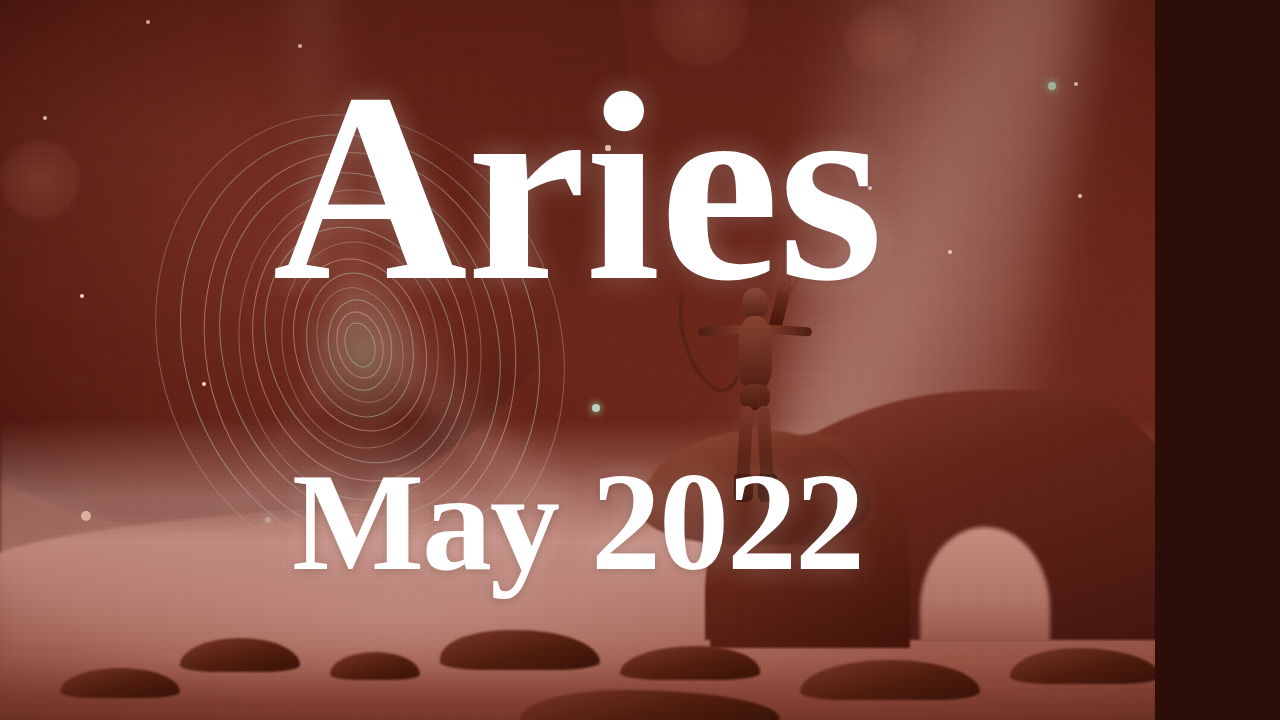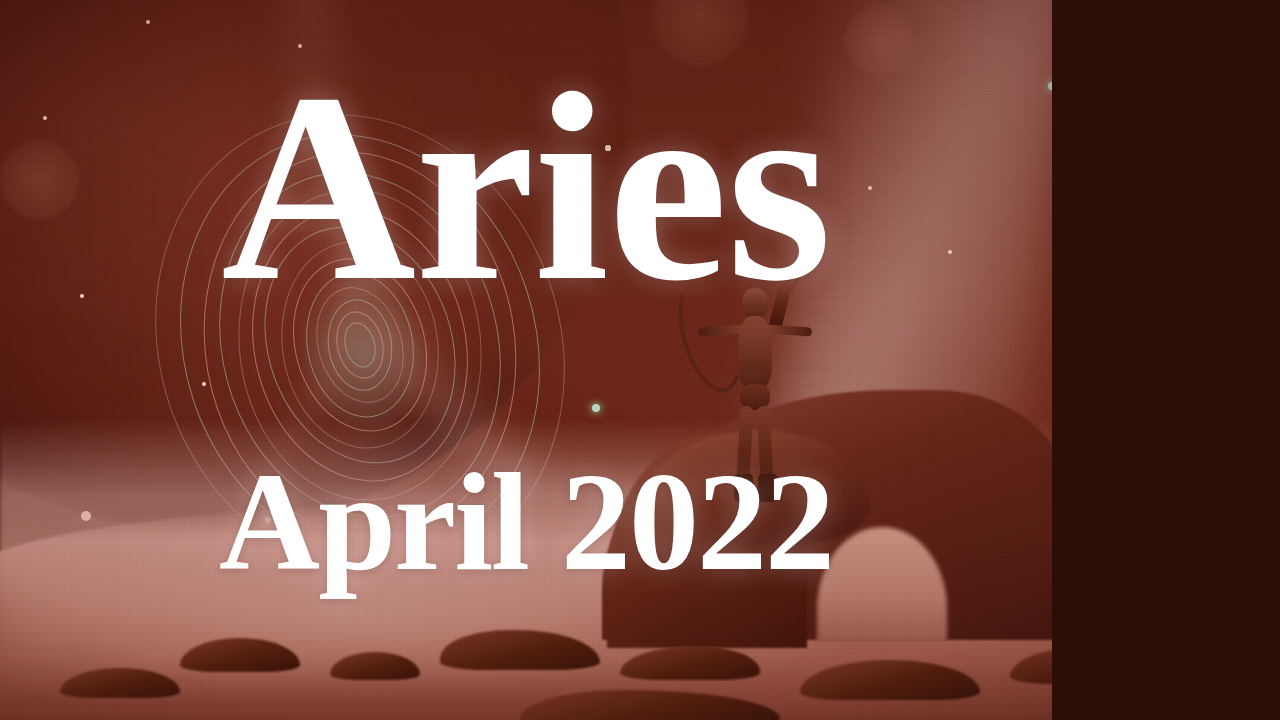--- a/index.html
+++ b/index.html
@@ -6,21 +6,21 @@
 
   html, body {
     width:1280px; height:720px;
     overflow:hidden;
     background:#2d0d07;
     font-family:"Liberation Serif", serif;
   }
 
   #stage {
     position:relative;
-    width:1052px; height:720px;
+    width:1155px; height:720px;
     overflow:hidden;
     background:#3b82f6;
   }
 
   
   .layer { position:absolute; inset:0; }
 
   #space-base {
     background:
       radial-gradient(120% 95% at 78% 8%,  #8c3423 0%, #7a2a1b 28%, #5e1d12 62%, #43130b 100%),
@@ -434,16 +434,16 @@
       <div class="arrow" style="left: 98px; top: -14px; transform: rotate(22deg);"></div>
       <div class="arrow" style="left: 104px; top: -10px; transform: rotate(28deg);"></div>
     </div>
 
   <div id="grade"></div>
   <div id="vignette"></div>
   <div id="grain"></div>
 
   <div id="title-block">
     <div class="tline" id="line-main">Aries</div>
-    <div class="tline" id="line-date">April 2022</div>
+    <div class="tline" id="line-date">May 2022</div>
   </div>
 
 </div>
 
 </body></html>

